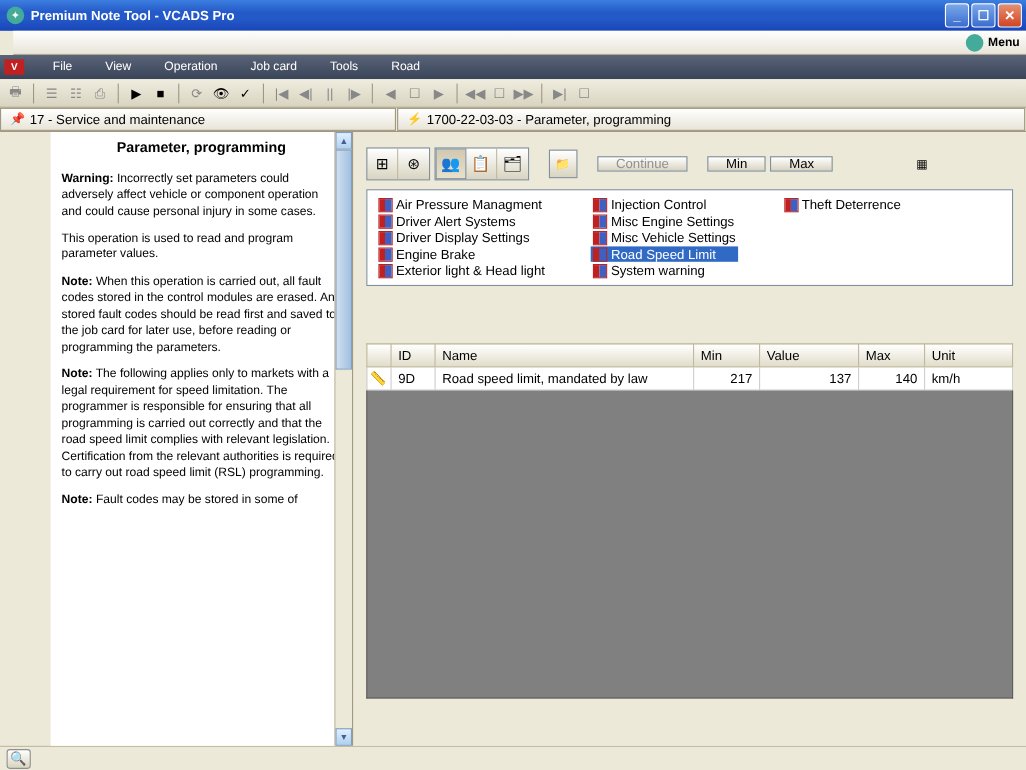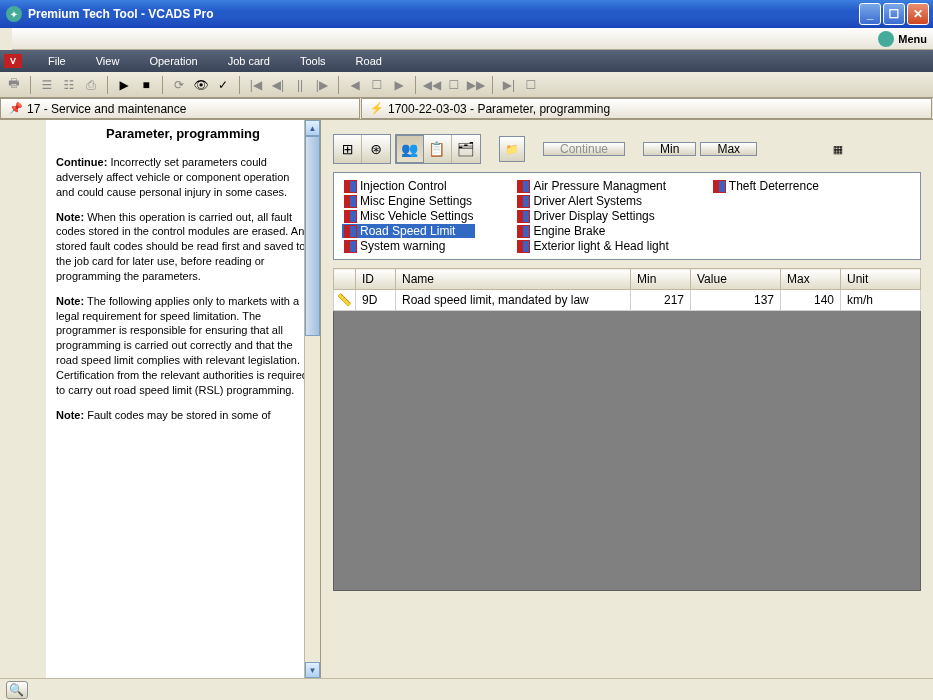--- a/index.html
+++ b/index.html
@@ -66,37 +66,37 @@
 .catpanel { margin: 0 12px 8px; border: 1px solid #8090a0; background: #fff; padding: 6px 8px; display: flex; gap: 40px; }
 .catcol { display: flex; flex-direction: column; gap: 1px; }
 .catitem { display: flex; align-items: center; gap: 3px; font-size: 12px; padding: 0 2px; }
 .catitem.selected { background: #316ac5; color: #fff; }
 .caticon { width: 13px; height: 13px; border: 1px solid #c02020; display: inline-flex; }
 .caticon::before { content: ''; width: 5px; background: #c02020; }
 .caticon::after { content: ''; flex: 1; background: #4060c0; }
 
 
 .table-wrap { margin: 0 12px; }
-table.ptable { width: 100%; border-collapse: collapse; font-size: 12px; }
+table.ptable { width: 100%; border-collapse: collapse; font-size: 12px; margin-top: 44px; }
 .ptable th { background: linear-gradient(to bottom, #fff, #e0dcc8); border: 1px solid #c0b8a0; padding: 3px 6px; text-align: left; font-weight: normal; }
 .ptable td { background: #fff; border: 1px solid #d0d0d0; padding: 3px 6px; }
 .ptable td.num { text-align: right; }
 .ptable .row-icon-cell { width: 22px; text-align: center; padding: 2px; }
 .table-below { height: 280px; background: #808080; margin: 0 12px; border-left: 1px solid #606060; border-right: 1px solid #606060; border-bottom: 1px solid #606060; }
 
 
 .bottom-strip { height: 22px; background: #ece9d8; border-top: 1px solid #c0b8a0; display: flex; align-items: center; padding-left: 6px; }
 .zoom-btn { width: 22px; height: 18px; border: 1px solid #909090; background: linear-gradient(to bottom, #fff, #d8d4c0); display: flex; align-items: center; justify-content: center; font-size: 12px; border-radius: 3px; }
 </style>
 </head>
 <body>
 
 <div class="titlebar">
   <span class="icon">✦</span>
-  <span class="title">Premium Tech Tool - VCADS Pro</span>
+  <span class="title">Premium Note Tool - VCADS Pro</span>
   <div class="winbtns">
     <div class="winbtn min">_</div>
     <div class="winbtn max">☐</div>
     <div class="winbtn close">✕</div>
   </div>
 </div>
 
 <div class="substrip">
   <div class="menu-btn">
     <span class="icon"></span>
@@ -153,21 +153,22 @@
   <div class="bc-item bc-wide">
     <span class="bc-icon">⚡</span>
     <span>1700-22-03-03 - Parameter, programming</span>
   </div>
 </div>
 
 <div class="main">
   <div class="sidebar">
     <div class="sidebar-content">
       <div class="sidebar-title">Parameter, programming</div>
-      <p class="sidebar-para"><b>Continue:</b><span> Incorrectly set parameters could adversely affect vehicle or component operation and could cause personal injury in some cases.</span></p>
+      <p class="sidebar-para"><b>Warning:</b><span> Incorrectly set parameters could adversely affect vehicle or component operation and could cause personal injury in some cases.</span></p>
+      <p class="sidebar-para">This operation is used to read and program parameter values.</p>
       <p class="sidebar-para"><b>Note:</b><span> When this operation is carried out, all fault codes stored in the control modules are erased. Any stored fault codes should be read first and saved to the job card for later use, before reading or programming the parameters.</span></p>
       <p class="sidebar-para"><b>Note:</b><span> The following applies only to markets with a legal requirement for speed limitation. The programmer is responsible for ensuring that all programming is carried out correctly and that the road speed limit complies with relevant legislation. Certification from the relevant authorities is required to carry out road speed limit (RSL) programming.</span></p>
       <p class="sidebar-para"><b>Note:</b><span> Fault codes may be stored in some of</span></p>
     </div>
     <div class="sb-scroll">
       <div class="sb-scroll-btn">▲</div>
       <div class="sb-scroll-thumb"></div>
       <div class="sb-scroll-btn bot">▼</div>
     </div>
   </div>
@@ -191,59 +192,59 @@
       <div class="txt-btn">Min</div>
       <div class="txt-btn">Max</div>
       <div style="width:60px"></div>
       <div class="ct-icon-btn" style="border:none;background:none">▦</div>
     </div>
 
     <div class="catpanel">
       <div class="catcol">
         <div class="catitem">
             <span class="caticon"></span>
+            <span>Air Pressure Managment</span>
+          </div>
+        <div class="catitem">
+            <span class="caticon"></span>
+            <span>Driver Alert Systems</span>
+          </div>
+        <div class="catitem">
+            <span class="caticon"></span>
+            <span>Driver Display Settings</span>
+          </div>
+        <div class="catitem">
+            <span class="caticon"></span>
+            <span>Engine Brake</span>
+          </div>
+        <div class="catitem">
+            <span class="caticon"></span>
+            <span>Exterior light &amp; Head light</span>
+          </div>
+      </div>
+      <div class="catcol">
+        <div class="catitem">
+            <span class="caticon"></span>
             <span>Injection Control</span>
           </div>
         <div class="catitem">
             <span class="caticon"></span>
             <span>Misc Engine Settings</span>
           </div>
         <div class="catitem">
             <span class="caticon"></span>
             <span>Misc Vehicle Settings</span>
           </div>
         <div class="catitem selected">
             <span class="caticon"></span>
             <span>Road Speed Limit</span>
           </div>
         <div class="catitem">
             <span class="caticon"></span>
             <span>System warning</span>
-          </div>
-      </div>
-      <div class="catcol">
-        <div class="catitem">
-            <span class="caticon"></span>
-            <span>Air Pressure Managment</span>
-          </div>
-        <div class="catitem">
-            <span class="caticon"></span>
-            <span>Driver Alert Systems</span>
-          </div>
-        <div class="catitem">
-            <span class="caticon"></span>
-            <span>Driver Display Settings</span>
-          </div>
-        <div class="catitem">
-            <span class="caticon"></span>
-            <span>Engine Brake</span>
-          </div>
-        <div class="catitem">
-            <span class="caticon"></span>
-            <span>Exterior light &amp; Head light</span>
           </div>
       </div>
       <div class="catcol">
         <div class="catitem">
             <span class="caticon"></span>
             <span>Theft Deterrence</span>
           </div>
       </div>
     </div>
 

